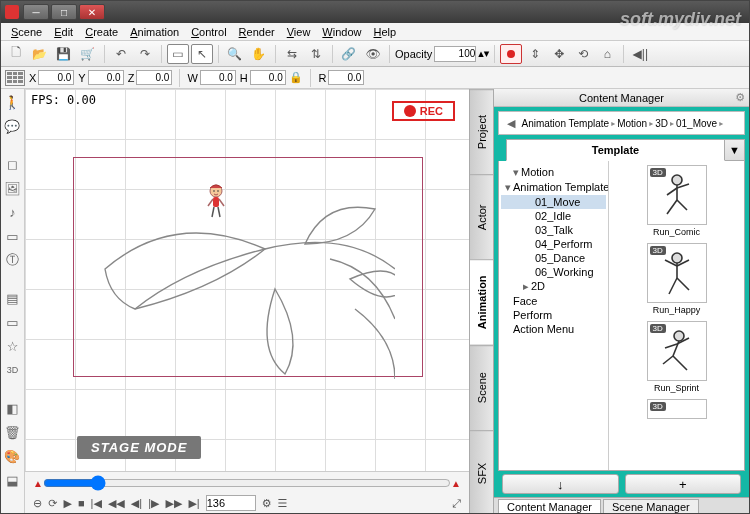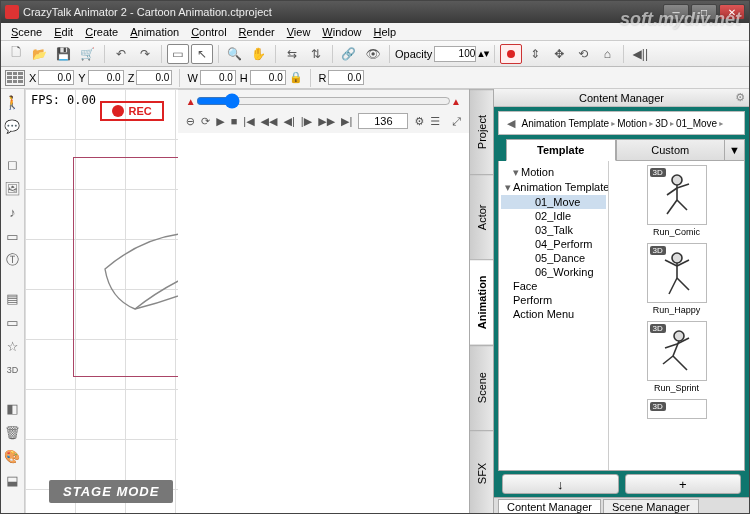--- a/index.html
+++ b/index.html
@@ -36,50 +36,50 @@
 .gridicon div { background: #888; }
 
 
 .mainrow { display: flex; height: 426px; }
 
 
 .leftbar { width: 24px; background: #f4f4f4; border-right: 1px solid #ccc; display: flex; flex-direction: column; align-items: center; padding: 4px 0; gap: 6px; }
 .lbtn { width: 18px; height: 18px; display: flex; align-items: center; justify-content: center; font-size: 13px; color: #666; cursor: pointer; }
 
 
-.canvaswrap { flex: 1; background: #fff; position: relative; display: flex; flex-direction: row; }
+.canvaswrap { flex: 1; background: #fff; position: relative; display: flex; flex-direction: column; }
 .fps { position: absolute; top: 4px; left: 6px; font-family: monospace; font-size: 12px; }
 .recind { position: absolute; top: 12px; right: 14px; border: 2px solid #d22; color: #d22; font-weight: bold; padding: 2px 10px; font-size: 16px; display: flex; align-items: center; gap: 4px; text-align: right; }
 .recind .rd { width: 12px; height: 12px; background: #d22; border-radius: 50%; }
 .stage { flex: 1; position: relative; overflow: hidden; margin: 0; }
 .grid { position: absolute; inset: 0; background-image:
   linear-gradient(#ddd 1px, transparent 1px),
   linear-gradient(90deg, #ddd 1px, transparent 1px);
   background-size: 50px 50px; }
 .camframe { position: absolute; left: 48px; top: 68px; width: 350px; height: 220px; border: 1px solid #a46; }
 .leaf { position: absolute; left: 70px; top: 100px; width: 300px; height: 200px; }
 .boy { position: absolute; left: 180px; top: 95px; width: 22px; height: 34px; }
-.stagemode { position: absolute; left: 24px; bottom: 12px; background: #777; color: #fff; font-style: italic; font-weight: bold; padding: 4px 14px; border-radius: 2px; font-size: 13px; letter-spacing: 1px; }
+.stagemode { position: absolute; left: 52px; bottom: 12px; background: #777; color: #fff; font-style: italic; font-weight: bold; padding: 4px 14px; border-radius: 2px; font-size: 13px; letter-spacing: 1px; }
 
 
 .transport { height: 44px; background: #f4f4f4; border-top: 1px solid #ccc; padding: 2px 8px; }
 .scrubrow { height: 18px; display: flex; align-items: center; }
 .scrubrow input[type=range] { flex: 1; }
 .playrow { height: 22px; display: flex; align-items: center; gap: 6px; font-size: 11px; color: #555; }
 .playrow .pbtn { cursor: pointer; }
-.frameinput { width: 50px; height: 16px; text-align: center; border: 1px solid #aaa; font-size: 11px; }
+.frameinput { width: 50px; height: 16px; border: 1px solid #aaa; font-size: 11px; }
 .tri { color: #c22; font-size: 10px; }
 
 
 .sidetabs { width: 24px; background: #d8d8d8; display: flex; flex-direction: column; border-left: 1px solid #aaa; }
 .vtab { flex: 1; writing-mode: vertical-rl; transform: rotate(180deg); display: flex; align-items: center; justify-content: center; border-bottom: 1px solid #aaa; font-size: 11px; cursor: pointer; background: linear-gradient(90deg,#e8e8e8,#ccc); }
 .vtab.active { background: #fff; font-weight: bold; }
 
 
-.rightpanel { width: 256px; background: #0f766e; border-left: 1px solid #aaa; display: flex; flex-direction: column; }
+.rightpanel { width: 256px; background: #14b8a6; border-left: 1px solid #aaa; display: flex; flex-direction: column; }
 .cm-title { height: 18px; background: linear-gradient(#f4f4f4,#ddd); display: flex; align-items: center; justify-content: center; font-size: 11px; border-bottom: 1px solid #bbb; position: relative; }
 .cm-title .gear { position: absolute; right: 4px; color: #888; }
 .breadcrumb { height: 24px; display: flex; align-items: center; padding: 0 4px; gap: 2px; border-bottom: 1px solid #ccc; background: #fff; margin: 4px; border: 1px solid #bbb; }
 .breadcrumb .bk { color: #666; cursor: pointer; padding: 0 4px; }
 .breadcrumb .seg { font-size: 10px; }
 .breadcrumb .arr { color: #888; font-size: 8px; }
 .tcbar { display: flex; height: 22px; margin: 0 4px; padding-left: 8px; }
 .tctab { flex: 1; background: linear-gradient(#eee,#ddd); border: 1px solid #aaa; display: flex; align-items: center; justify-content: center; font-size: 11px; cursor: pointer; }
 .tctab.active { background: #fff; font-weight: bold; border-bottom: 1px solid #fff; }
 .tcmore { width: 20px; display:flex; align-items:center; justify-content:center; border: 1px solid #aaa; border-left:none; background:linear-gradient(#eee,#ddd); }
@@ -109,21 +109,20 @@
 .watermark { position: absolute; top: 8px; right: 8px; font-size: 18px; color: rgba(255,255,255,.6); font-weight: bold; font-style: italic; text-shadow: 0 0 2px rgba(0,0,0,.3); pointer-events:none; }
 
 
 svg { display: block; }
 </style>
 </head>
 <body>
 
 <div class="titlebar">
   <div class="appicon"></div>
-  <div class="title">CrazyTalk Animator 2  - Cartoon Animation.ctproject</div>
   <div class="winbtns">
     <div class="winbtn">─</div>
     <div class="winbtn">□</div>
     <div class="winbtn close">✕</div>
   </div>
 </div>
 
 <div class="menubar">
   <span>Scene</span>
   <span>Edit</span>
@@ -303,33 +302,33 @@
         <span class="arr">▸</span>
       <span class="seg">Motion</span>
         <span class="arr">▸</span>
       <span class="seg">3D</span>
         <span class="arr">▸</span>
       <span class="seg">01_Move</span>
         <span class="arr">▸</span>
     </div>
     <div class="tcbar">
       <div class="tctab active">Template</div>
-      <div class="tctab">Custom</div>
       <div class="tcmore">▼</div>
     </div>
     <div class="cm-body">
       <div class="tree">
         <div class="node ind1"><span class="expander">▾</span><span>Motion</span></div>
         <div class="node"><span class="expander">▾</span><span>Animation Template</span></div>
         <div class="node ind3 sel">01_Move</div>
         <div class="node ind3">02_Idle</div>
         <div class="node ind3">03_Talk</div>
         <div class="node ind3">04_Perform</div>
         <div class="node ind3">05_Dance</div>
         <div class="node ind3">06_Working</div>
+        <div class="node ind2"><span class="expander">▸</span><span>2D</span></div>
         <div class="node ind1">Face</div>
         <div class="node ind1">Perform</div>
         <div class="node ind1">Action Menu</div>
       </div>
       <div class="thumbs">
         <div class="thumb">
           <div class="box">
               <div class="badge">3D</div>
             <svg width="36" height="46" viewBox="0 0 36 46">
                 <g stroke="#333" stroke-width="1.6" fill="none">

